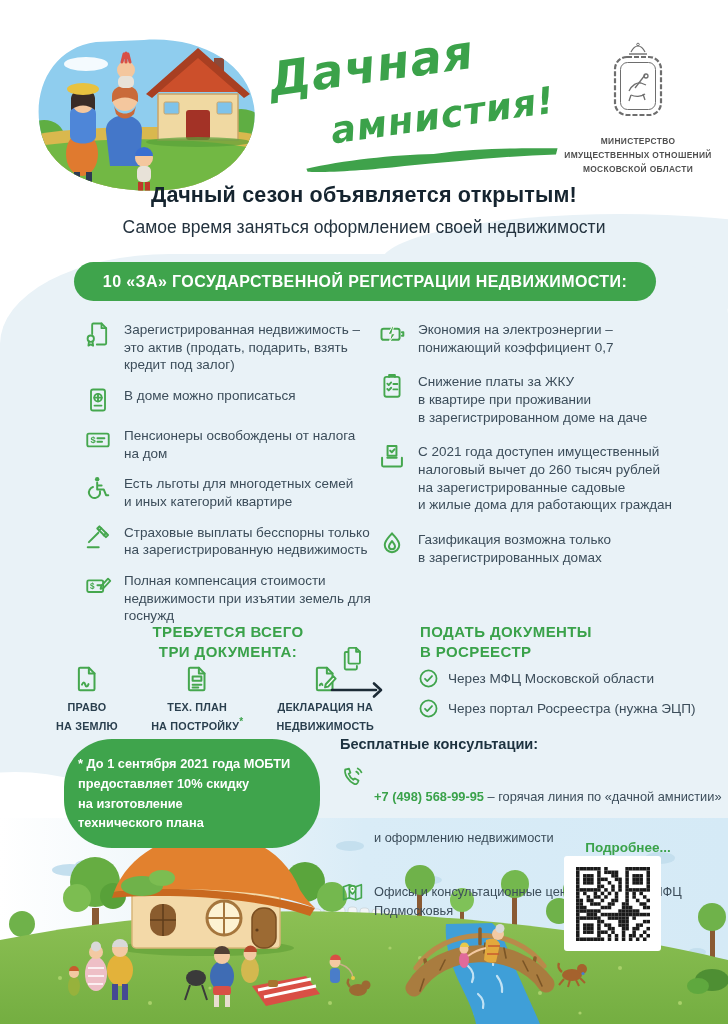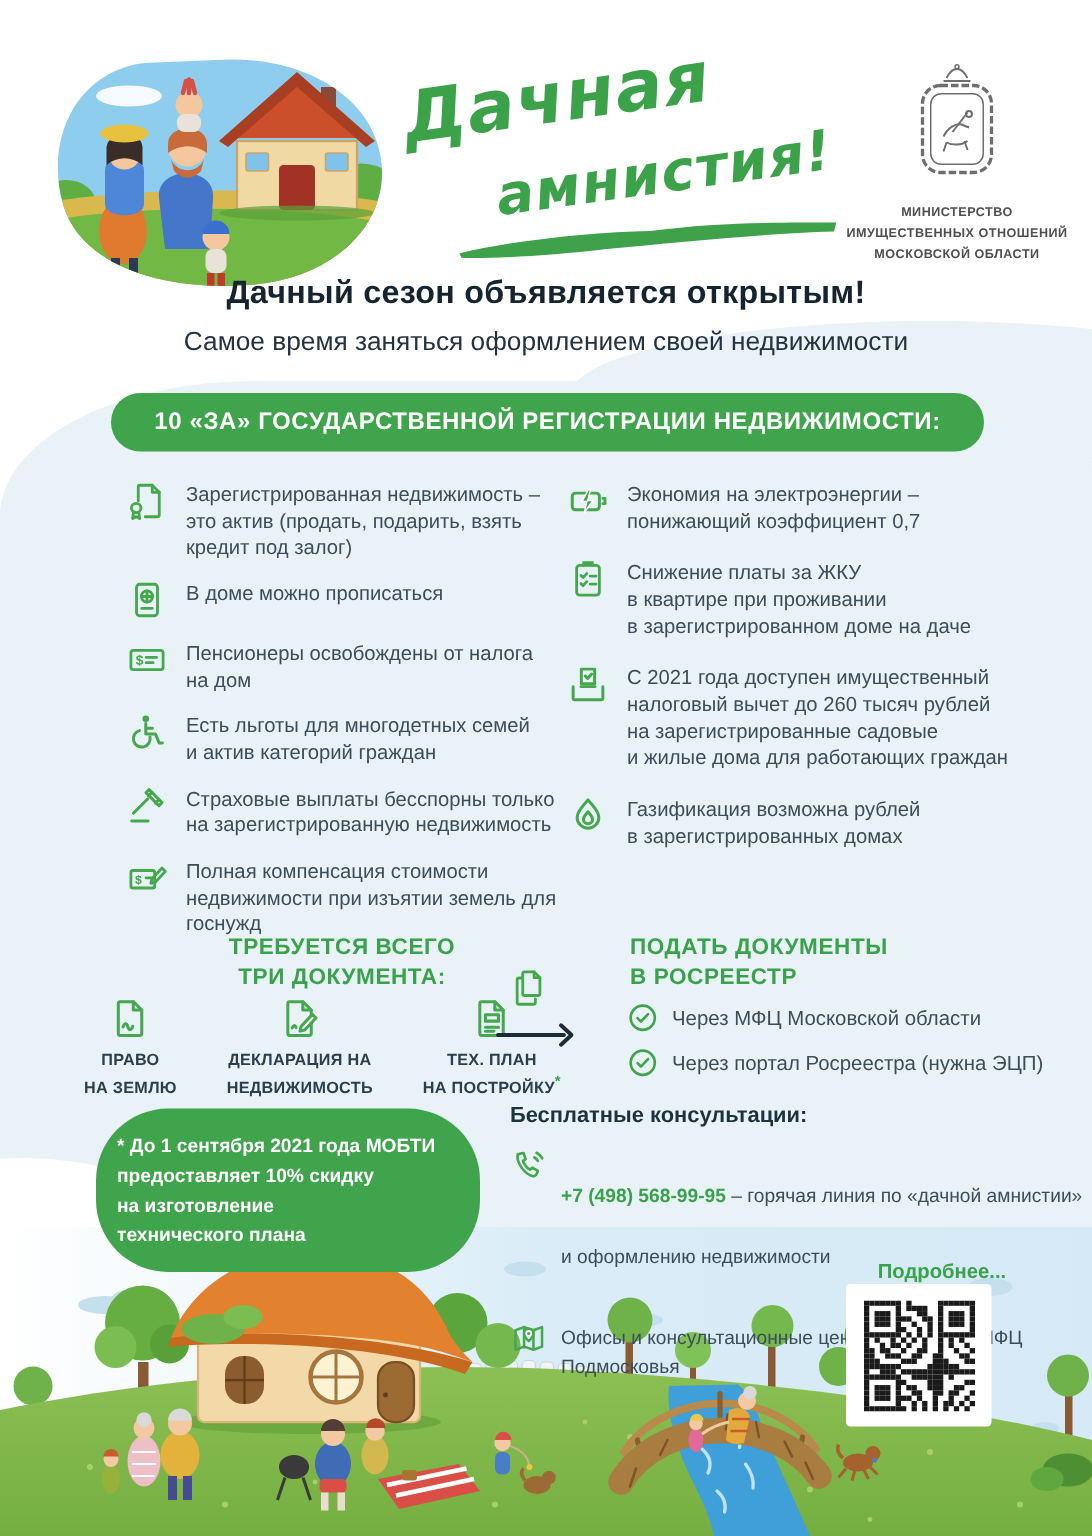--- a/index.html
+++ b/index.html
@@ -197,21 +197,21 @@
       <div class="b-text">Пенсионеры освобождены от налога
 на дом</div>
     </div>
     <div class="b-item">
       <svg class="b-icon" viewBox="0 0 24 24" fill="none" stroke="#45a74e" stroke-width="1.7" stroke-linecap="round" stroke-linejoin="round">
         <circle cx="11.3" cy="4.4" r="1.9" fill="#45a74e" stroke="none"></circle>
         <path d="M11.3 7.2v6h5.6l2 5M11.3 9.8h3.8M19 18.3h1.8"></path>
         <path d="M13.7 14.8a4.8 4.8 0 1 1-6-3.6"></path>
       </svg>
       <div class="b-text">Есть льготы для многодетных семей
-и актив категорий граждан</div>
+и иных категорий квартире</div>
     </div>
     <div class="b-item">
       <svg class="b-icon" viewBox="0 0 24 24" fill="none" stroke="#45a74e" stroke-width="1.7" stroke-linecap="round" stroke-linejoin="round">
         <path d="M13.2 2.9l7.4 7.4-1.8 1.8-7.4-7.4z"></path>
         <path d="M12.3 8.3 4.2 16.4M14.8 4.5l-2 2M18.9 8.6l-2 2"></path>
         <path d="M3.2 20.8h9.4"></path>
       </svg>
       <div class="b-text">Страховые выплаты бесспорны только
 на зарегистрированную недвижимость</div>
     </div>
@@ -259,56 +259,56 @@
       <div class="b-text">С 2021 года доступен имущественный
 налоговый вычет до 260 тысяч рублей
 на зарегистрированные садовые
 и жилые дома для работающих граждан</div>
     </div>
     <div class="b-item">
       <svg class="b-icon" viewBox="0 0 24 24" fill="none" stroke="#45a74e" stroke-width="1.7" stroke-linecap="round" stroke-linejoin="round">
         <path d="M12 2.8c2.9 3.7 6.2 6.3 6.2 10a6.2 6.2 0 0 1-12.4 0c0-3.7 3.3-6.3 6.2-10z"></path>
         <path d="M12 9.5c1.3 1.7 2.6 2.8 2.6 4.4a2.6 2.6 0 0 1-5.2 0c0-1.6 1.3-2.7 2.6-4.4z"></path>
       </svg>
-      <div class="b-text">Газификация возможна рублей
+      <div class="b-text">Газификация возможна только
 в зарегистрированных домах</div>
     </div>
   </div>
 
   <div class="abs docs-heading">ТРЕБУЕТСЯ ВСЕГО
 ТРИ ДОКУМЕНТА:</div>
   <div class="abs docs-row">
     <div class="doc-item">
       <svg width="30" height="30" viewBox="0 0 24 24" fill="none" stroke="#45a74e" stroke-width="1.6" stroke-linecap="round" stroke-linejoin="round" style="margin:0 auto;">
         <path d="M6.5 3h7l4.5 4.5V20a1 1 0 0 1-1 1H6.5a1 1 0 0 1-1-1V4a1 1 0 0 1 1-1z"></path>
           <path d="M13.5 3v4.5H18"></path>
         <path d="M8 16.5c1-2.2 2-2.2 2.6 0s1.9 1.7 2.6-.4"></path>
       </svg>
       <div class="doc-label"><span>ПРАВО
 НА ЗЕМЛЮ</span><span class="doc-note"></span></div>
     </div>
     <div class="doc-item">
       <svg width="30" height="30" viewBox="0 0 24 24" fill="none" stroke="#45a74e" stroke-width="1.6" stroke-linecap="round" stroke-linejoin="round" style="margin:0 auto;">
         <path d="M6.5 3h7l4.5 4.5V20a1 1 0 0 1-1 1H6.5a1 1 0 0 1-1-1V4a1 1 0 0 1 1-1z"></path>
           <path d="M13.5 3v4.5H18"></path>
-        <path d="M7.8 17c.8-1.7 1.6-1.7 2.1-.2"></path>
-        <path d="M12.6 16.2l6-6.4 1.9 1.9-6 6.4-2.5.6z" fill="#fff"></path>
-      </svg>
-      <div class="doc-label"><span>ДЕКЛАРАЦИЯ НА
-НЕДВИЖИМОСТЬ</span><span class="doc-note"></span></div>
+        <rect x="8.5" y="10" width="7" height="3.4"></rect>
+          <path d="M8.5 16.6h7M8.5 18.8h4.5"></path>
+      </svg>
+      <div class="doc-label"><span>ТЕХ. ПЛАН
+НА ПОСТРОЙКУ</span><span class="doc-note">*</span></div>
     </div>
     <div class="doc-item">
       <svg width="30" height="30" viewBox="0 0 24 24" fill="none" stroke="#45a74e" stroke-width="1.6" stroke-linecap="round" stroke-linejoin="round" style="margin:0 auto;">
         <path d="M6.5 3h7l4.5 4.5V20a1 1 0 0 1-1 1H6.5a1 1 0 0 1-1-1V4a1 1 0 0 1 1-1z"></path>
           <path d="M13.5 3v4.5H18"></path>
-        <rect x="8.5" y="10" width="7" height="3.4"></rect>
-          <path d="M8.5 16.6h7M8.5 18.8h4.5"></path>
-      </svg>
-      <div class="doc-label"><span>ТЕХ. ПЛАН
-НА ПОСТРОЙКУ</span><span class="doc-note">*</span></div>
+        <path d="M7.8 17c.8-1.7 1.6-1.7 2.1-.2"></path>
+        <path d="M12.6 16.2l6-6.4 1.9 1.9-6 6.4-2.5.6z" fill="#fff"></path>
+      </svg>
+      <div class="doc-label"><span>ДЕКЛАРАЦИЯ НА
+НЕДВИЖИМОСТЬ</span><span class="doc-note"></span></div>
     </div>
   </div>
 
   <div class="abs copy-wrap">
     <svg width="28" height="28" viewBox="0 0 24 24" fill="none" stroke="#45a74e" stroke-width="1.6" stroke-linecap="round" stroke-linejoin="round">
       <path d="M8.5 6H6.8a1 1 0 0 0-1 1v13a1 1 0 0 0 1 1h8.4a1 1 0 0 0 1-1v-2"></path>
       <path d="M10 2.5h5.5l3.3 3.3V15a1 1 0 0 1-1 1H10a1 1 0 0 1-1-1V3.5a1 1 0 0 1 1-1z"></path>
         <path d="M15.5 2.5v3.3h3.3"></path>
     </svg>
   </div>

